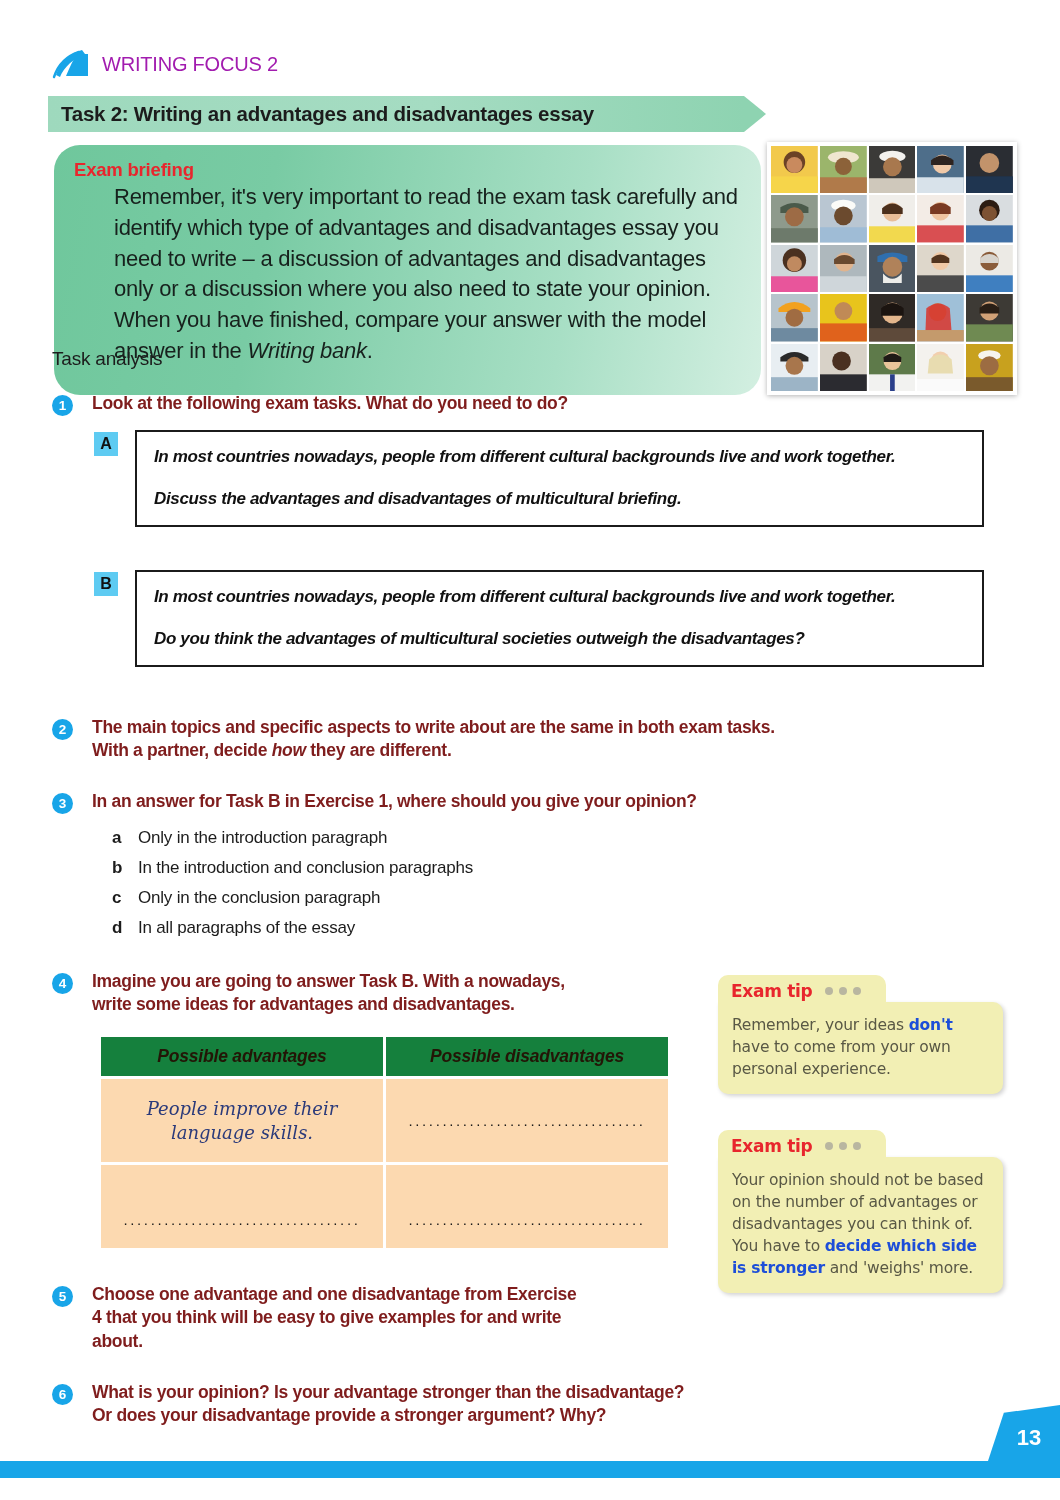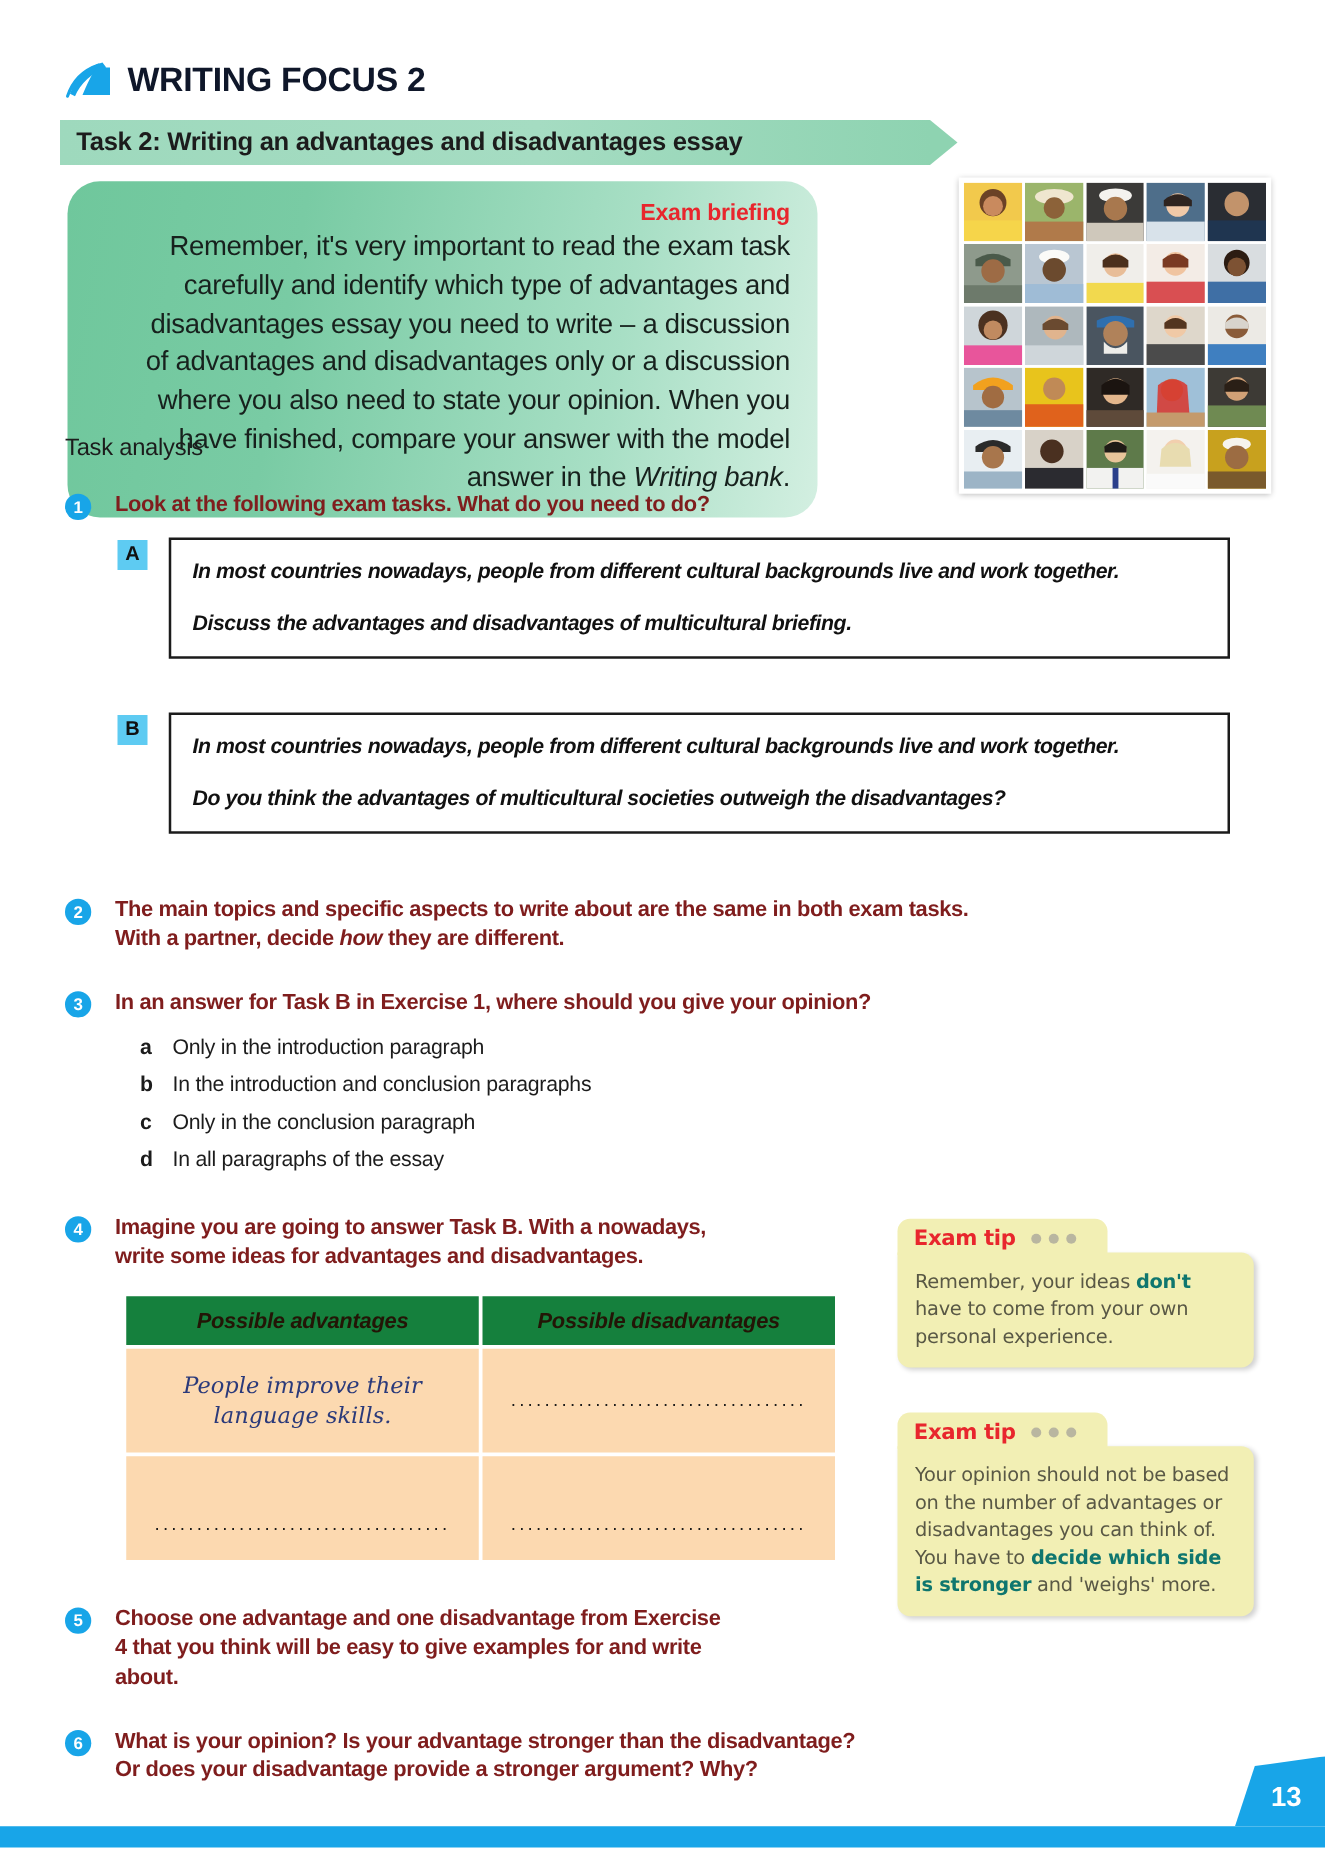--- a/index.html
+++ b/index.html
@@ -11,21 +11,21 @@
   }
   .page { position: relative; width: 1060px; height: 1500px; background:#fff; }
 
   
   .focus-header {
     position: absolute; left: 52px; top: 48px;
     display: flex; align-items: center; gap: 10px;
   }
   .pen-icon { width: 40px; height: 32px; display:block; }
   .focus-title {
-    color: #0f172a; font-size: 27px; font-weight: bold;
+    color: #a21caf; font-size: 20px; font-weight: normal;
     letter-spacing: -0.2px; line-height: 1;
   }
 
   
   .task-banner {
     position: absolute; left: 48px; top: 96px;
     width: 718px; height: 36px;
     display: flex; align-items: center;
   }
   .task-banner-body {
@@ -41,25 +41,24 @@
   .task-banner-arrow {
     width: 0; height: 0;
     border-top: 18px solid transparent;
     border-bottom: 18px solid transparent;
     border-left: 22px solid #8ed3b1;
   }
 
   
   .briefing {
     position: absolute; left: 54px; top: 145px;
-    width: 600px; min-height: 168px;
+    width: 707px; min-height: 168px;
     border-radius: 26px;
     background: linear-gradient(100deg,#6fc79c 0%, #79cba4 30%, #a8dfc5 72%, #d3efe1 100%);
-    padding: 14px 22px 16px 20px;
-    text-align: right;
+    padding: 14px 22px 28px 20px;
   }
   .briefing-title {
     color: #e8262d; font-size: 18.5px; font-weight: bold;
     margin-bottom: 1px; letter-spacing: -0.2px;
   }
   .briefing-body {
     font-size: 22px; color: #17211d; line-height: 1.40;
     letter-spacing: -0.25px;
     margin-left: 40px;
   }
@@ -195,21 +194,21 @@
   .tip-body {
     position: relative; margin-top: -2px;
     background: #f2efb4;
     border-radius: 0 10px 10px 10px;
     padding: 12px 14px 14px 14px;
     box-shadow: 2px 2px 4px rgba(0,0,0,0.18);
     font-family: "DejaVu Sans", sans-serif;
     font-size: 15.5px; color: #595845; line-height: 1.42;
     letter-spacing: -0.2px;
   }
-  .tip-body b { color: #0f766e; font-weight: bold; }
+  .tip-body b { color: #1d4ed8; font-weight: bold; }
 
   
   .footer-bar {
     position: absolute; left: 0; bottom: 22px;
     width: 1060px; height: 17px;
     background: #18a5e8;
   }
   .page-tab {
     position: absolute; right: 0; bottom: 39px;
     width: 72px; height: 56px;

